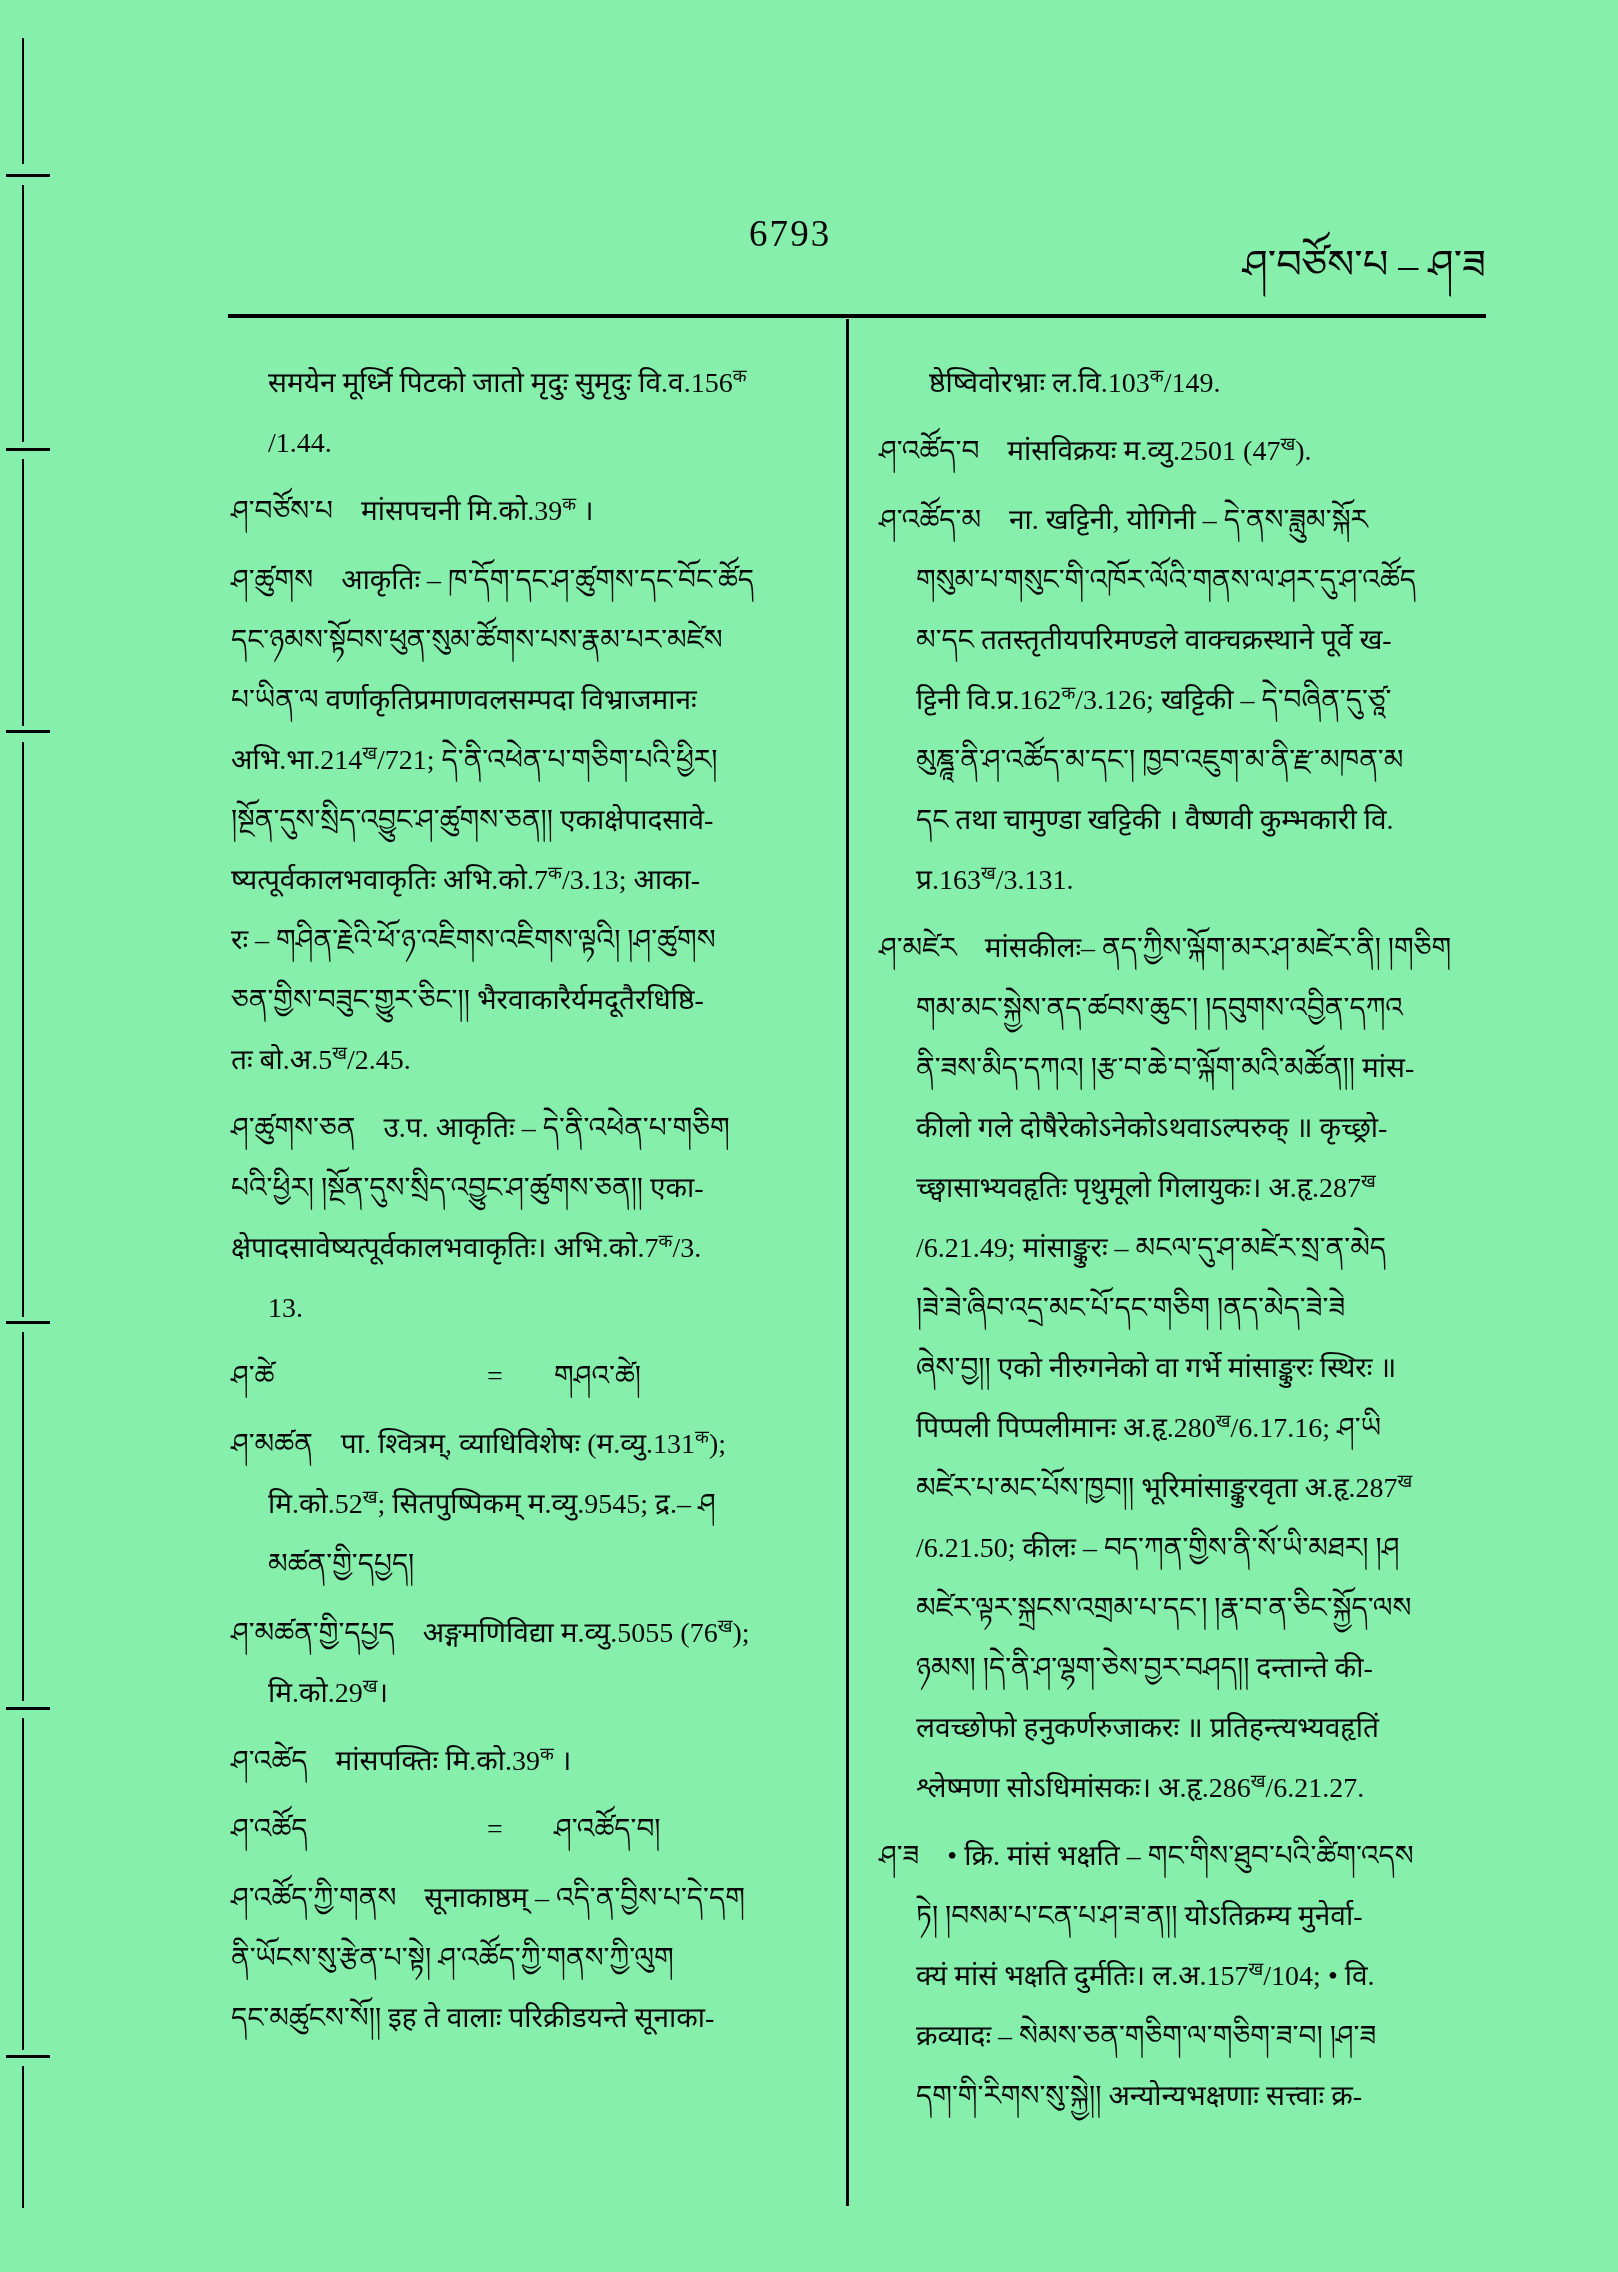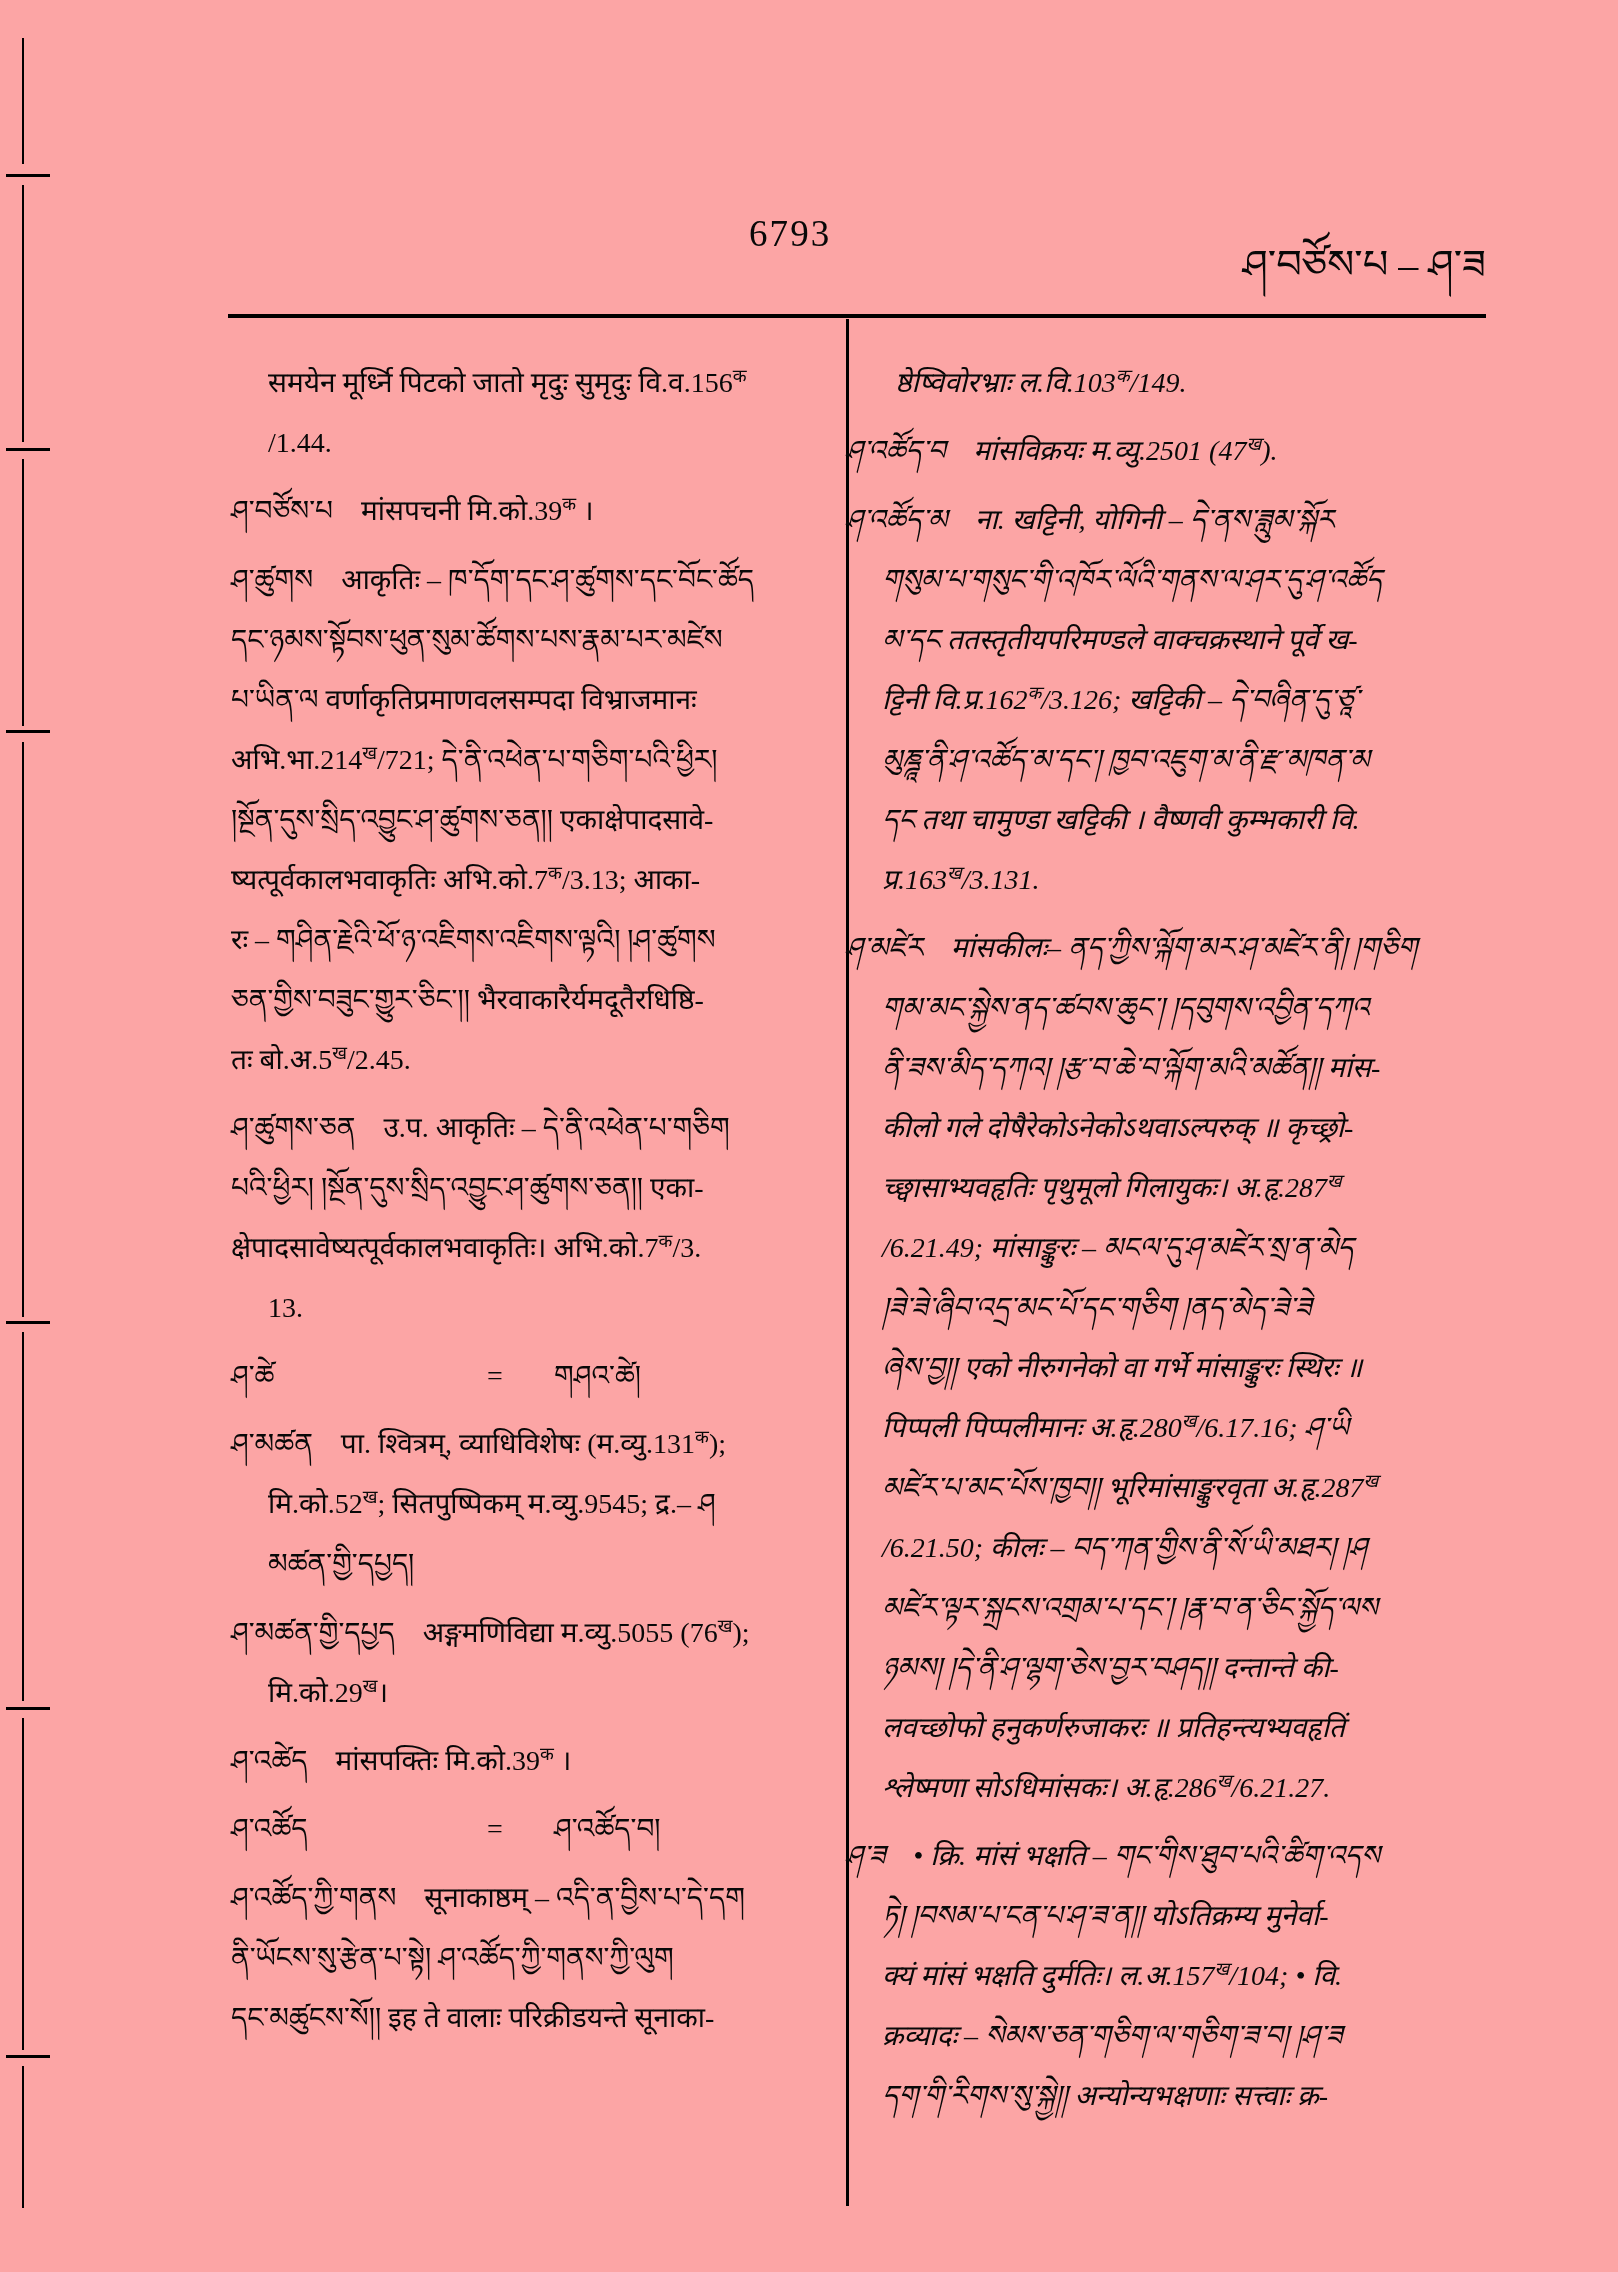--- a/index.html
+++ b/index.html
@@ -1,30 +1,30 @@
 <!DOCTYPE html>
 <html style="font-size:11px"><head>
 <meta charset="utf-8">
 <style>
   html,body{margin:0;padding:0;background:#9a9a9a;}
   .page{
-    position:relative;width:1619px;height:2273px;background:#fca5a5;
+    position:relative;width:1619px;height:2273px;background:#86efac;
     font-family:"Liberation Serif","DejaVu Serif",serif;color:#080808;overflow:hidden;
   }
   
   .pgnum{position:absolute;top:212px;left:749px;font-size:37px;letter-spacing:2.1px;}
   .hdr-range{position:absolute;top:219px;left:1125px;width:361px;font-size:40px;text-align:right;white-space:nowrap;}
   .hdr-rule{position:absolute;top:314px;left:228px;width:1258px;height:4.2px;background:#000;}
   .col-divider{position:absolute;top:319px;left:846px;width:2.8px;height:1887px;background:#000;}
   
   .bmark{position:absolute;background:#000;}
   
   .col{position:absolute;top:353px;font-size:28px;}
   #col-left{left:231px;width:614px;}
-  #col-right{left:845px;width:614px;font-style:italic;}
+  #col-right{left:879px;width:614px;}
   .tline{height:60px;line-height:60px;white-space:nowrap;}
   .gap{margin-top:8.3px;}
   .ind1{padding-left:37px;}
   .ind2{padding-left:50px;}
   .headword{margin-right:28px;}
   .eqline{display:flex;}
   .eq-head{flex:0 0 256px;}
   .eq-sign{flex:0 0 67px;}
   sup{font-size:18px;line-height:0;vertical-align:super;}
 </style>

